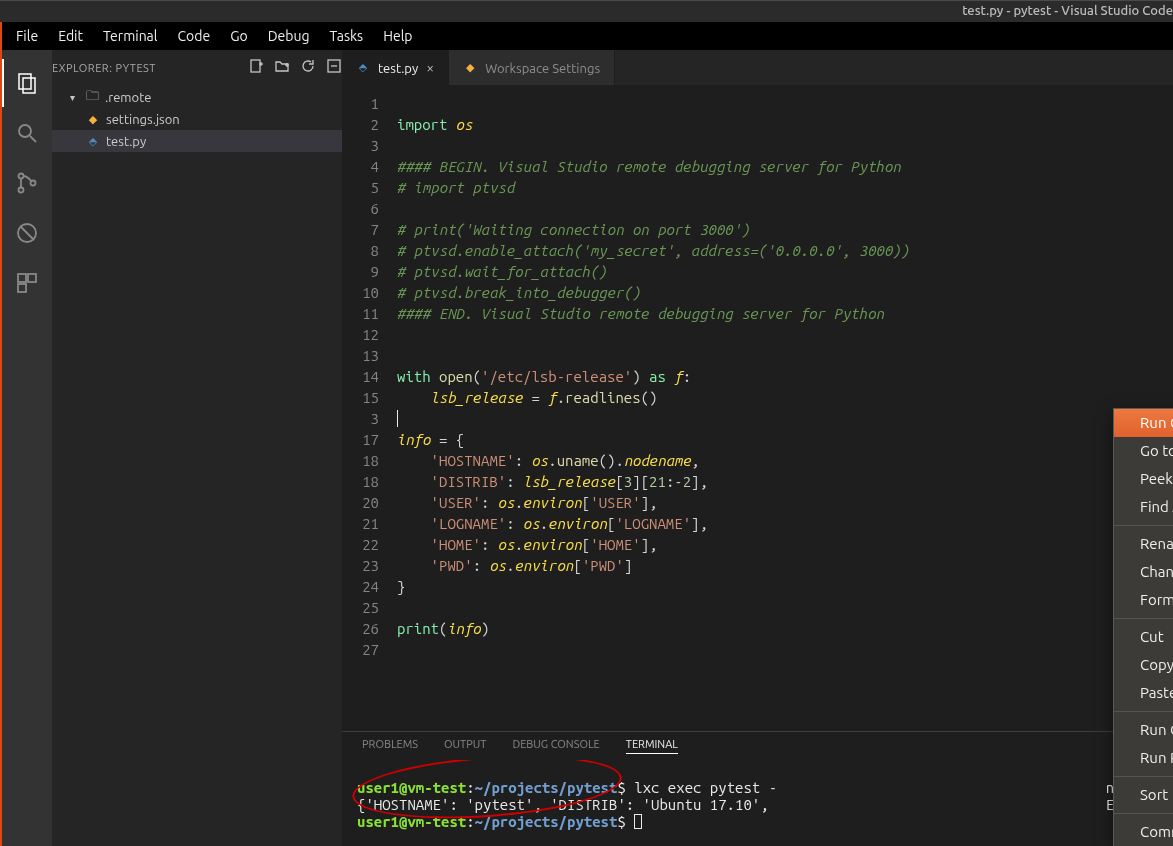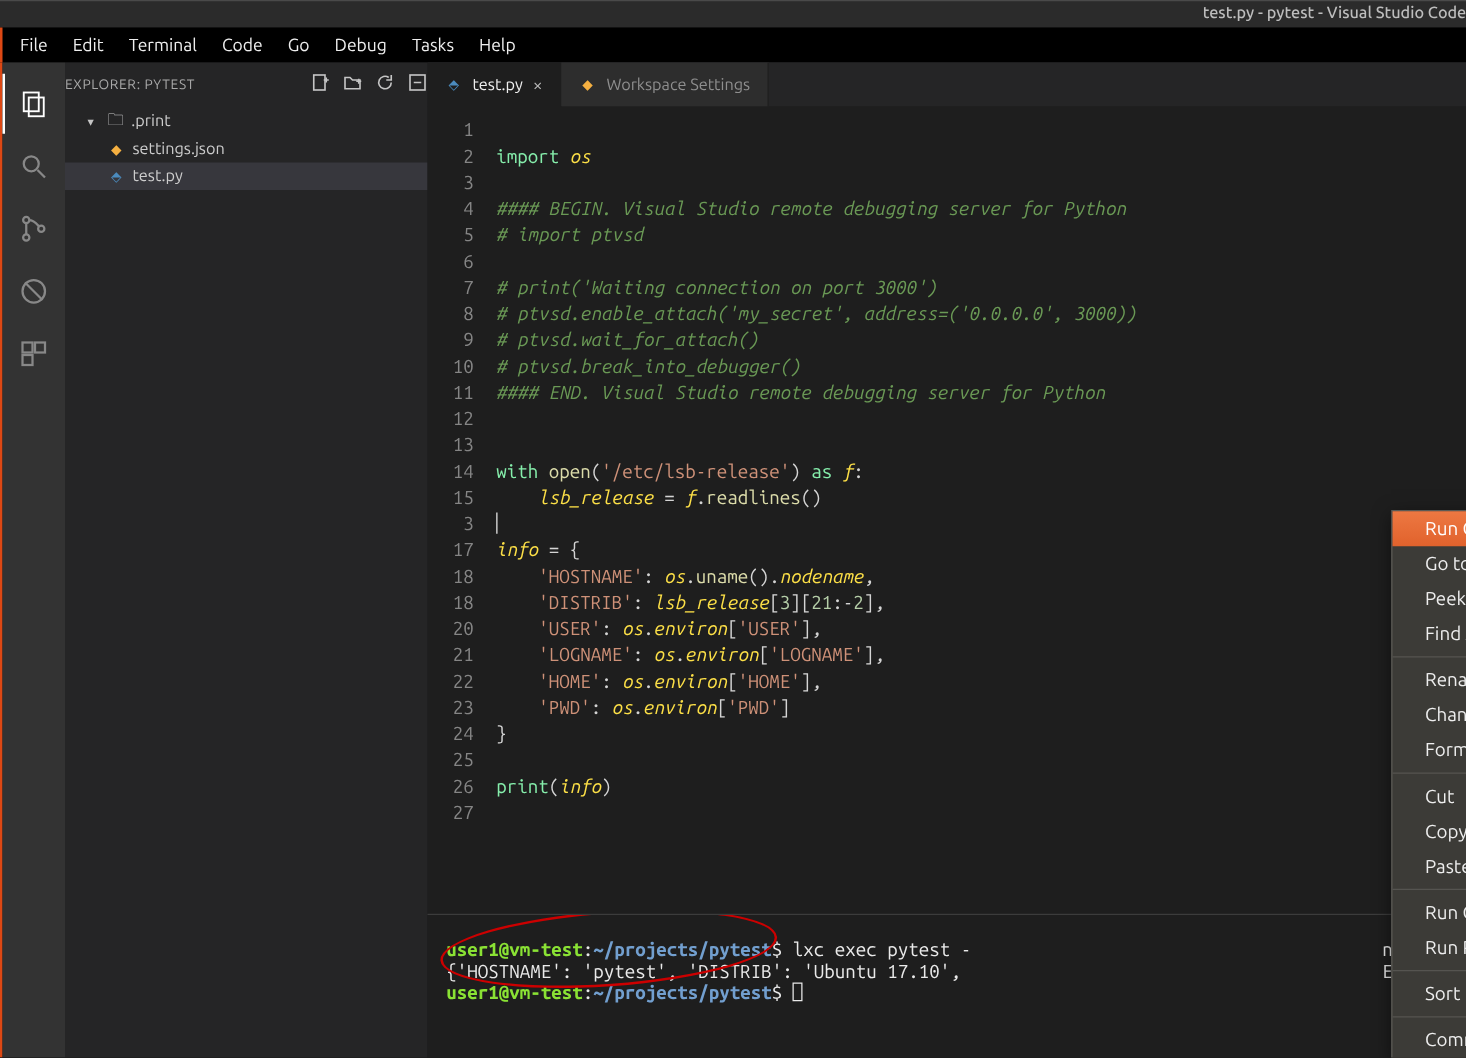--- a/index.html
+++ b/index.html
@@ -276,21 +276,21 @@
               <rect x="2" y="2" width="12" height="12"></rect>
               <line x1="5" y1="8" x2="11" y2="8"></line>
             </svg>
           </span>
       </div>
     </div>
     <div class="tree">
       <div class="tree-row indent0">
         <span class="tri">▾</span>
         <span class="folder-icon">🗀</span>
-        <span>.print</span>
+        <span>.remote</span>
       </div>
       <div class="tree-row indent1">
         <span class="file-icon json">◆</span>
         <span>settings.json</span>
       </div>
       <div class="tree-row indent0 selected">
         <span class="tri"></span>
         <span class="file-icon python">⬘</span>
         <span>test.py</span>
       </div>
@@ -337,20 +337,26 @@
           <div>23</div>
           <div>24</div>
           <div>25</div>
           <div>26</div>
           <div>27</div>
         </div>
       <div class="code" id="code"><div style="position: relative;">&nbsp;</div><div style="position: relative;"><span class="kw">import</span> <span class="id">os</span></div><div style="position: relative;">&nbsp;</div><div style="position: relative;"><span class="cmt">#### BEGIN. Visual Studio remote debugging server for Python</span></div><div style="position: relative;"><span class="cmt"># import ptvsd</span></div><div style="position: relative;">&nbsp;</div><div style="position: relative;"><span class="cmt"># print('Waiting connection on port 3000')</span></div><div style="position: relative;"><span class="cmt"># ptvsd.enable_attach('my_secret', address=('0.0.0.0', 3000))</span></div><div style="position: relative;"><span class="cmt"># ptvsd.wait_for_attach()</span></div><div style="position: relative;"><span class="cmt"># ptvsd.break_into_debugger()</span></div><div style="position: relative;"><span class="cmt">#### END. Visual Studio remote debugging server for Python</span></div><div style="position: relative;">&nbsp;</div><div style="position: relative;">&nbsp;</div><div style="position: relative;"><span class="kw">with</span> <span class="fn">open</span>(<span class="str">'/etc/lsb-release'</span>) <span class="kw">as</span> <span class="id">f</span>:</div><div style="position: relative;">    <span class="id">lsb_release</span> = <span class="id">f</span>.<span class="fn">readlines</span>()</div><div style="position: relative;"><span class="cursor-line"></span><span class="caret"></span></div><div style="position: relative;"><span class="id">info</span> = {</div><div style="position: relative;">    <span class="str">'HOSTNAME'</span>: <span class="id">os</span>.<span class="fn">uname</span>().<span class="id">nodename</span>,</div><div style="position: relative;">    <span class="str">'DISTRIB'</span>: <span class="id">lsb_release</span>[<span class="num">3</span>][<span class="num">21</span>:-<span class="num">2</span>],</div><div style="position: relative;">    <span class="str">'USER'</span>: <span class="id">os</span>.<span class="id">environ</span>[<span class="str">'USER'</span>],</div><div style="position: relative;">    <span class="str">'LOGNAME'</span>: <span class="id">os</span>.<span class="id">environ</span>[<span class="str">'LOGNAME'</span>],</div><div style="position: relative;">    <span class="str">'HOME'</span>: <span class="id">os</span>.<span class="id">environ</span>[<span class="str">'HOME'</span>],</div><div style="position: relative;">    <span class="str">'PWD'</span>: <span class="id">os</span>.<span class="id">environ</span>[<span class="str">'PWD'</span>]</div><div style="position: relative;">}</div><div style="position: relative;">&nbsp;</div><div style="position: relative;"><span class="kw">print</span>(<span class="id">info</span>)</div><div style="position: relative;">&nbsp;</div></div>
     </div>
 
     <div class="panel">
+      <div class="panel-tabs" id="panel-tabs">
+          <div class="ptab">PROBLEMS</div>
+          <div class="ptab">OUTPUT</div>
+          <div class="ptab">DEBUG CONSOLE</div>
+          <div class="ptab active">TERMINAL</div>
+        </div>
       <div class="terminal">
 <span class="term-user">user1@vm-test</span>:<span class="term-path">~/projects/pytest</span>$<span> lxc exec pytest -</span><span style="position:absolute; right:0;">nt/hostf</span>
 <span>{'HOSTNAME': 'pytest', 'DISTRIB': 'Ubuntu 17.10',</span><span style="position:absolute; right:0;">E': '/ho</span>
 <span class="term-user">user1@vm-test</span>:<span class="term-path">~/projects/pytest</span>$ <span class="cursorbox"></span>
         <div class="circle-annot"></div>
       </div>
     </div>
 
     <div class="context-menu" id="context-menu">
         <div class="ci highlight">

